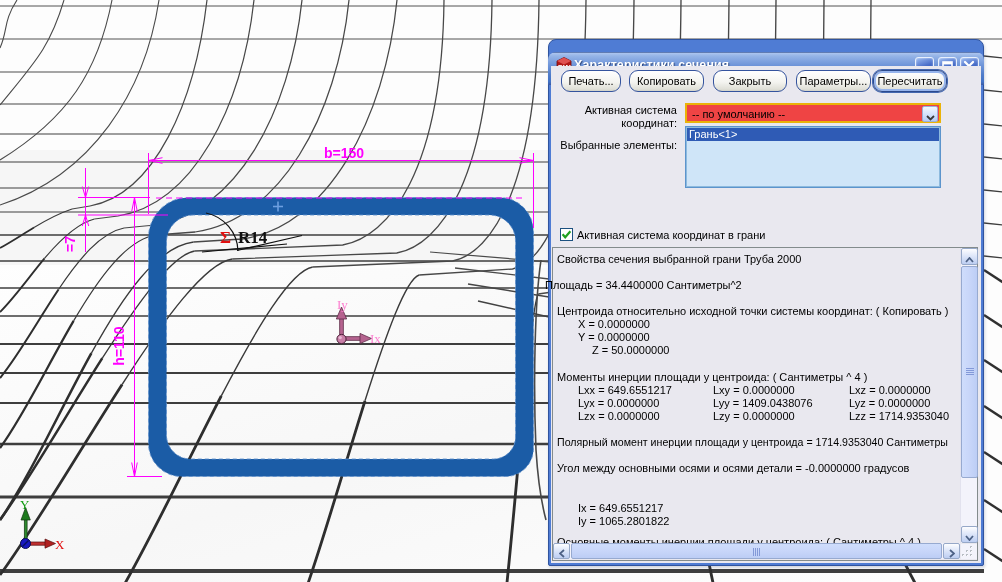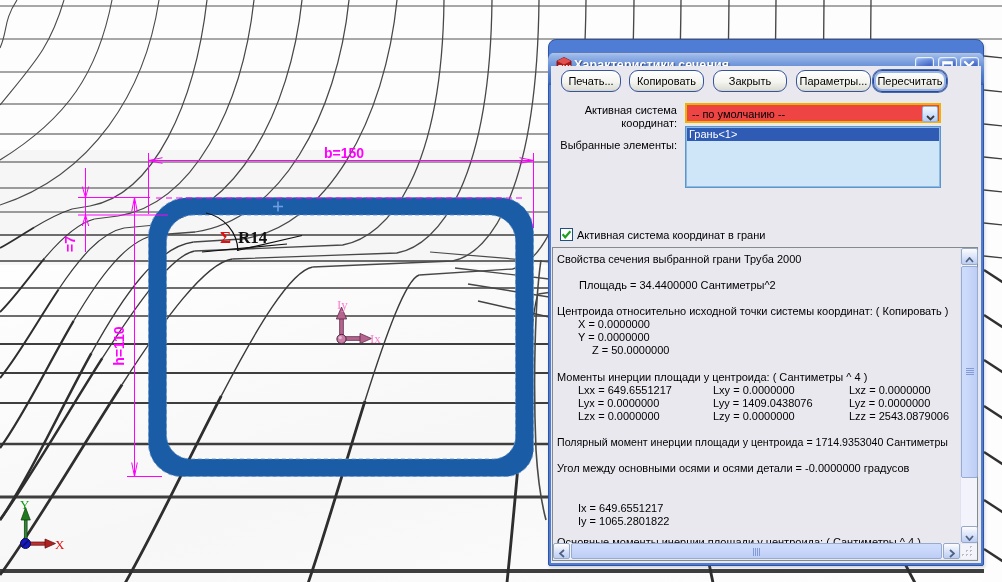--- a/index.html
+++ b/index.html
@@ -241,40 +241,40 @@
   <div class="sel">Грань&lt;1&gt;</div>
 </div>
 <div class="cb" style="left:560px;top:228px">
     <svg width="13" height="13" viewBox="0 0 13 13">
       <path d="M2.6,6.2 L5.2,9.2 L10.4,3.2" fill="none" stroke="#21a121" stroke-width="2.2"></path>
     </svg>
   </div>
 <div class="lbl" style="left:577px;top:229px">Активная система координат в грани</div>
 <div class="tarea"></div>
 <div class="tl" style="left:557px;top:252.5px;">Свойства сечения выбранной грани Труба 2000</div>
-<div class="tl" style="left:579px;top:278.7px;">Площадь = 34.4400000 Сантиметры^2</div>
+<div class="tl" style="left:545px;top:278.7px;">Площадь = 34.4400000 Сантиметры^2</div>
 <div class="tl" style="left:557px;top:305.0px;">Центроида относительно исходной точки системы координат: ( Копировать )</div>
 <div class="tl" style="left:578px;top:318.1px;">X = 0.0000000</div>
 <div class="tl" style="left:578px;top:331.2px;">Y = 0.0000000</div>
 <div class="tl" style="left:592px;top:344.3px;">Z = 50.0000000</div>
 <div class="tl" style="left:557px;top:370.6px;">Моменты инерции площади у центроида: ( Сантиметры ^ 4 )</div>
 <div class="tl" style="left:557px;top:436.2px;transform:scaleX(0.965);transform-origin:0 0;">Полярный момент инерции площади у центроида = 1714.9353040 Сантиметры</div>
 <div class="tl" style="left:557px;top:462.4px;">Угол между основными осями и осями детали = -0.0000000 градусов</div>
 <div class="tl" style="left:557px;top:488.7px;margin-top:47px;">Основные моменты инерции площади у центроида: ( Сантиметры ^ 4 )</div>
 <div class="tl" style="left:578px;top:501.8px;">Ix = 649.6551217</div>
 <div class="tl" style="left:578px;top:514.9px;">Iy = 1065.2801822</div>
 <div class="tl" style="left:578px;top:383.7px">Lxx = 649.6551217</div>
 <div class="tl" style="left:713px;top:383.7px">Lxy = 0.0000000</div>
 <div class="tl" style="left:849px;top:383.7px">Lxz = 0.0000000</div>
 <div class="tl" style="left:578px;top:396.8px">Lyx = 0.0000000</div>
 <div class="tl" style="left:713px;top:396.8px">Lyy = 1409.0438076</div>
 <div class="tl" style="left:849px;top:396.8px">Lyz = 0.0000000</div>
 <div class="tl" style="left:578px;top:409.9px">Lzx = 0.0000000</div>
 <div class="tl" style="left:713px;top:409.9px">Lzy = 0.0000000</div>
-<div class="tl" style="left:849px;top:409.9px">Lzz = 2543.0879006</div>
+<div class="tl" style="left:849px;top:409.9px">Lzz = 1714.9353040</div>
 <div class="vsb">
   <div class="sbtn" style="top:0px;height:17px"><svg width="9" height="6" viewBox="0 0 9 6">
         <polyline points="1,5 4.5,1 8,5" fill="none" stroke="#4d6185" stroke-width="1.8"></polyline>
       </svg></div>
   <div class="thumb" style="top:18px;height:212px">
       <div class="grip"></div>
     </div>
   <div class="sbtn" style="top:278px;height:17px"><svg width="9" height="6" viewBox="0 0 9 6">
         <polyline points="1,1 4.5,5 8,1" fill="none" stroke="#4d6185" stroke-width="1.8"></polyline>
       </svg></div>

